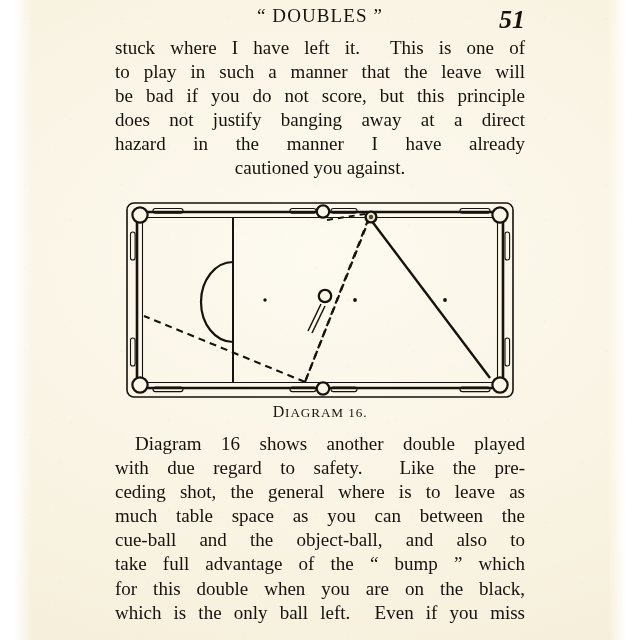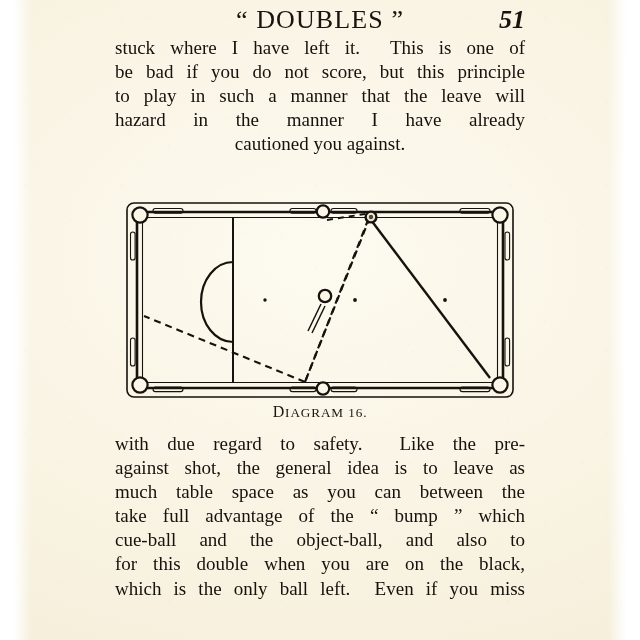--- a/index.html
+++ b/index.html
@@ -52,21 +52,21 @@
     position: absolute;
     left: 0; top: 5px;
     width: 410px;
     height: 26px;
   }
   .runhead .title {
     position: absolute;
     left: 0; right: 0;
     top: 0;
     text-align: center;
-    font-size: 26px;
+    font-size: 19px;
     letter-spacing: 1.1px;
     color: #17130f;
     white-space: pre;
   }
   .runhead .folio {
     position: absolute;
     right: 0; top: 0;
     font-size: 26px;
     font-weight: bold;
     color: #17130f;
@@ -149,22 +149,23 @@
 
     <div class="content">
 
       <div class="runhead">
         <div class="title">“ DOUBLES ”</div>
         <div class="folio">51</div>
       </div>
 
       <div class="para" id="para-top">
         <span class="ln j">stuck where I have left it.  This is one of</span>
+        <span class="ln j">to play in such a manner that the leave will</span>
         <span class="ln j">be bad if you do not score, but this principle</span>
-        <span class="ln j">to play in such a manner that the leave will</span>
+        <span class="ln j">does not justify banging away at a direct</span>
         <span class="ln j">hazard in the manner I have already</span>
         <span class="ln l">cautioned you against.</span>
       </div>
 
       <div id="diagram-block">
 
         <svg id="diagram-svg" viewBox="0 0 410 205" preserveAspectRatio="none">
           <defs>
             <clipPath id="bedclip">
               <rect x="22" y="14" width="366" height="176"></rect>
@@ -233,25 +234,26 @@
           <circle cx="385" cy="187" r="7.6" fill="#fbf6e7" stroke="#16120d" stroke-width="2.2"></circle>
 
           <circle cx="208" cy="13.5" r="6.2" fill="#fbf6e7" stroke="#16120d" stroke-width="2.2"></circle>
           <circle cx="208" cy="190.5" r="6.2" fill="#fbf6e7" stroke="#16120d" stroke-width="2.2"></circle>
         </svg>
 
         <div id="diagram-caption"><span class="smallcap-first">D</span><span>IAGRAM 16.</span></div>
       </div>
 
       <div class="para" id="para-bottom">
+        <span class="ln j indent">Diagram 16 shows another double played</span>
         <span class="ln j">with due regard to safety.  Like the pre-</span>
-        <span class="ln j">against shot, the general idea is to leave as</span>
+        <span class="ln j">ceding shot, the general where is to leave as</span>
         <span class="ln j">much table space as you can between the</span>
+        <span class="ln j">cue-ball and the object-ball, and also to</span>
         <span class="ln j">take full advantage of the “ bump ” which</span>
-        <span class="ln j">cue-ball and the object-ball, and also to</span>
         <span class="ln j">for this double when you are on the black,</span>
         <span class="ln j">which is the only ball left.  Even if you miss</span>
       </div>
 
     </div>
 
     <div id="grain"></div>
   </div>
 </div>
 

